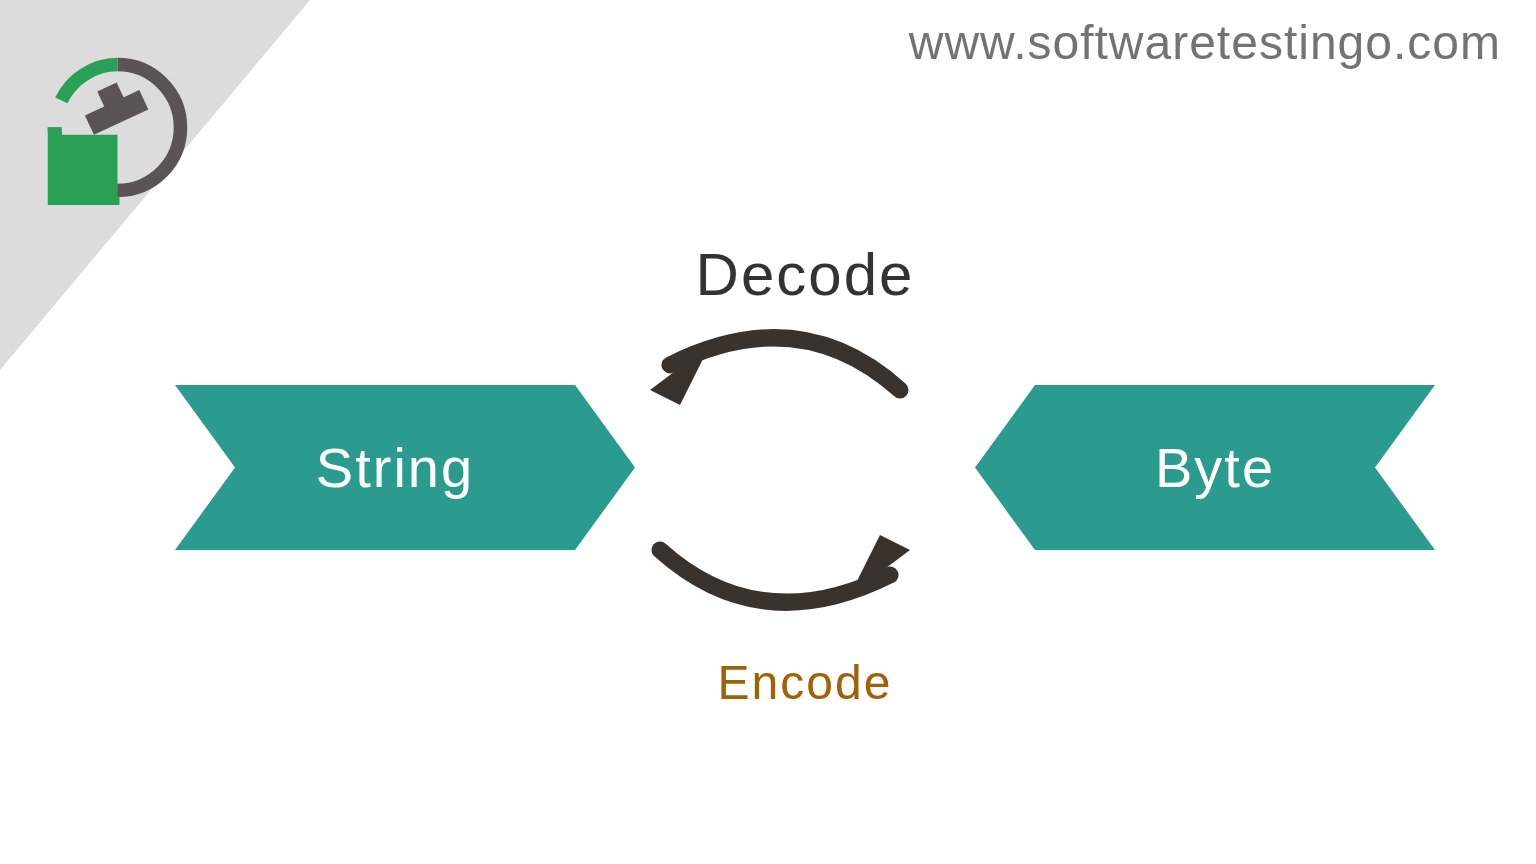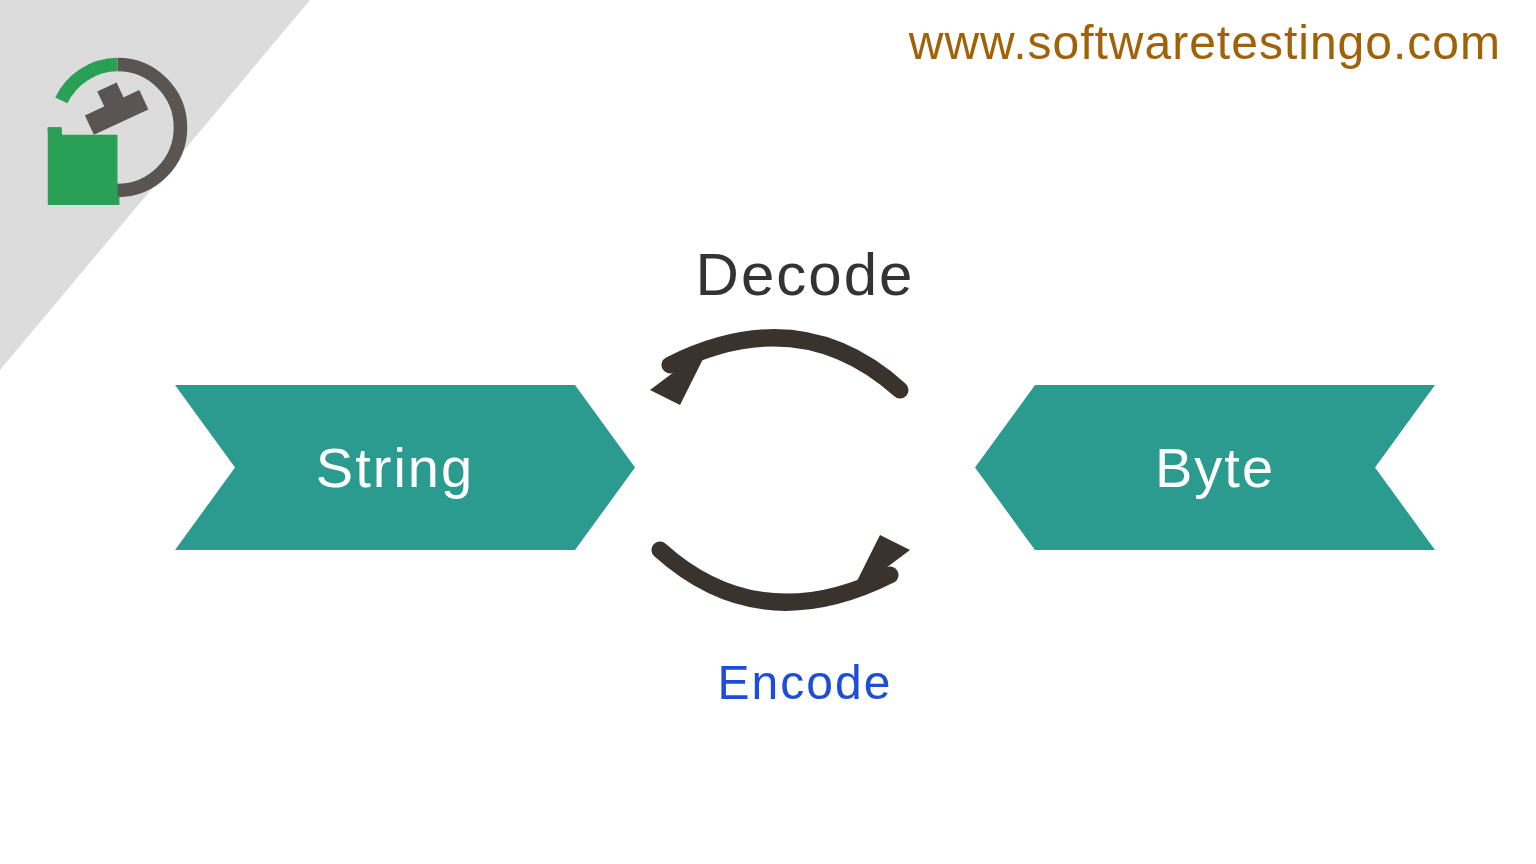--- a/index.html
+++ b/index.html
@@ -29,21 +29,21 @@
       top: 50px;
       left: 40px;
       width: 155px;
       height: 155px;
     }
     .site-url {
       position: absolute;
       top: 15px;
       right: 35px;
       font-size: 48px;
-      color: #a16207;
+      color: #737373;
       font-weight: 400;
       letter-spacing: 1px;
     }
     .diagram {
       position: absolute;
       top: 240px;
       left: 175px;
       width: 1260px;
       height: 490px;
     }
@@ -87,21 +87,21 @@
       color: #333;
       font-weight: 300;
       letter-spacing: 2px;
     }
     .label-encode {
       position: absolute;
       bottom: 20px;
       left: 50%;
       transform: translateX(-50%);
       font-size: 48px;
-      color: #1d4ed8;
+      color: #a16207;
       font-weight: 300;
       letter-spacing: 2px;
     }
     .arrows-container {
       position: absolute;
       left: 445px;
       top: 70px;
       width: 320px;
       height: 320px;
     }

